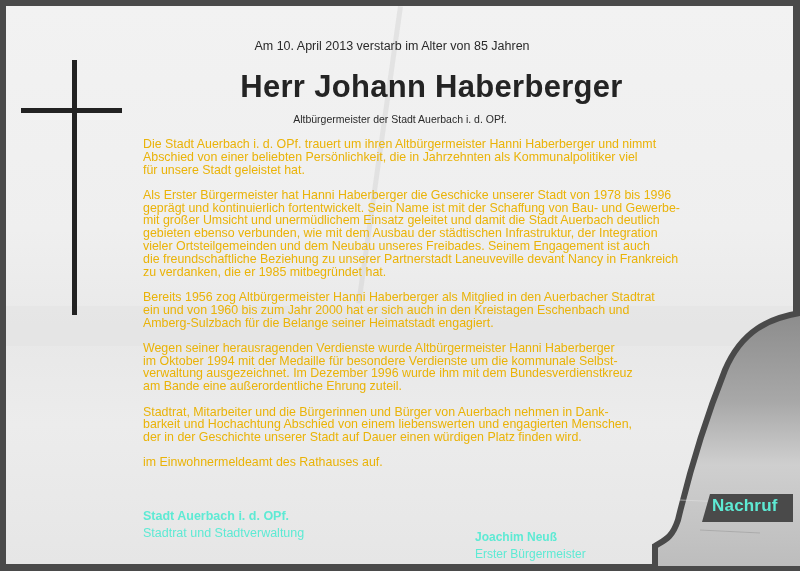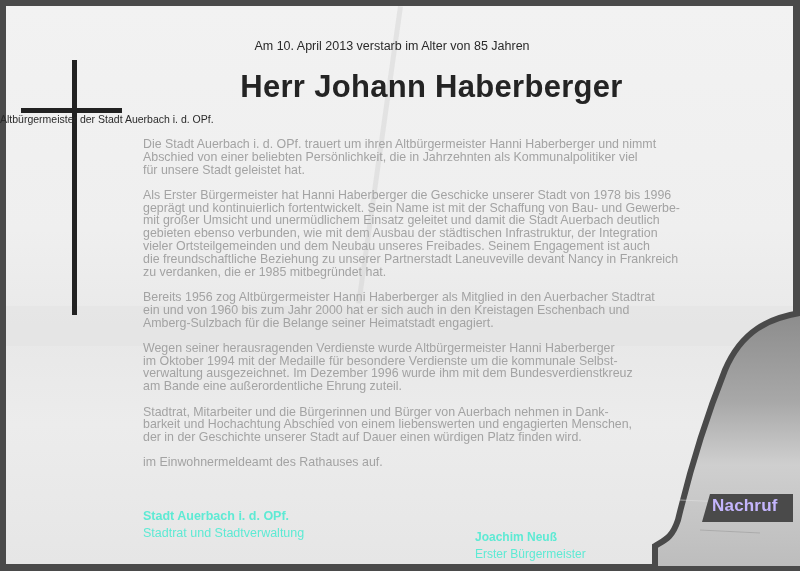--- a/index.html
+++ b/index.html
@@ -3,32 +3,32 @@
   <meta charset="utf-8">
   <style>
     html, body { margin: 0; padding: 0; }
     body { width: 800px; height: 571px; position: relative; overflow: hidden; background: #4a4a4a; font-family: "Liberation Sans", sans-serif; color: #262626; }
     .frame { position: absolute; left: 6px; top: 6px; width: 787px; height: 558px; background: linear-gradient(180deg, #f2f2f2 0%, #efefef 40%, #e8e8e8 60%, #ececec 75%, #e6e6e6 100%); overflow: hidden; }
     .bg-stroke { position: absolute; background: rgba(200,200,200,0.35); }
     .cross-v { position: absolute; left: 72px; top: 60px; width: 5px; height: 255px; background: #222; }
     .cross-h { position: absolute; left: 21px; top: 108px; width: 101px; height: 5px; background: #222; }
     .intro { position: absolute; left: 0; width: 784px; top: 39px; text-align: center; font-size: 12.5px; color: #2a2a2a; }
     .title { position: absolute; left: 0; width: 863px; top: 69px; text-align: center; font-size: 31px; font-weight: bold; color: #242424; letter-spacing: 0.3px; }
-    .subtitle { position: absolute; left: 0; width: 800px; top: 113px; text-align: left; font-size: 10.5px; color: #2a2a2a; }
-    .body { position: absolute; left: 143px; top: 138px; width: 520px; font-size: 12.4px; line-height: 12.8px; color: #a3a3a3; }
+    .subtitle { position: absolute; left: 0; width: 800px; top: 113px; text-align: center; font-size: 10.5px; color: #2a2a2a; }
+    .body { position: absolute; left: 143px; top: 138px; width: 520px; font-size: 12.4px; line-height: 12.8px; color: #eab308; }
     .para { margin: 0 0 12.5px 0; }
     .line { display: block; white-space: nowrap; }
     .sig { position: absolute; font-size: 12.5px; line-height: 17px; color: #5eead4; }
     .sig .name { font-weight: bold; display: block; }
     .sig .role { display: block; }
     .sig-left { left: 143px; top: 508px; }
     .sig-right { left: 475px; top: 509px; font-size: 12px; margin-top: 20px; }
     .corner-svg { position: absolute; left: 0; top: 0; }
     .badge { position: absolute; left: 702px; top: 494px; width: 91px; height: 28px; }
-    .badge-text { position: absolute; left: 712px; top: 496px; font-size: 17px; font-weight: bold; color: #c4b5fd; letter-spacing: 0.2px; }
+    .badge-text { position: absolute; left: 712px; top: 496px; font-size: 17px; font-weight: bold; color: #5eead4; letter-spacing: 0.2px; }
   </style>
 </head>
 <body>
 
 <div class="frame">
   <div class="bg-stroke" style="left:392px; top:0; width:5px; height:300px; transform:rotate(8deg); transform-origin:top left;"></div>
   <div class="bg-stroke" style="left:0; top:300px; width:787px; height:40px; background:rgba(225,225,225,0.5);"></div>
 </div>
 
 <svg class="corner-svg" width="800" height="571" viewBox="0 0 800 571">

